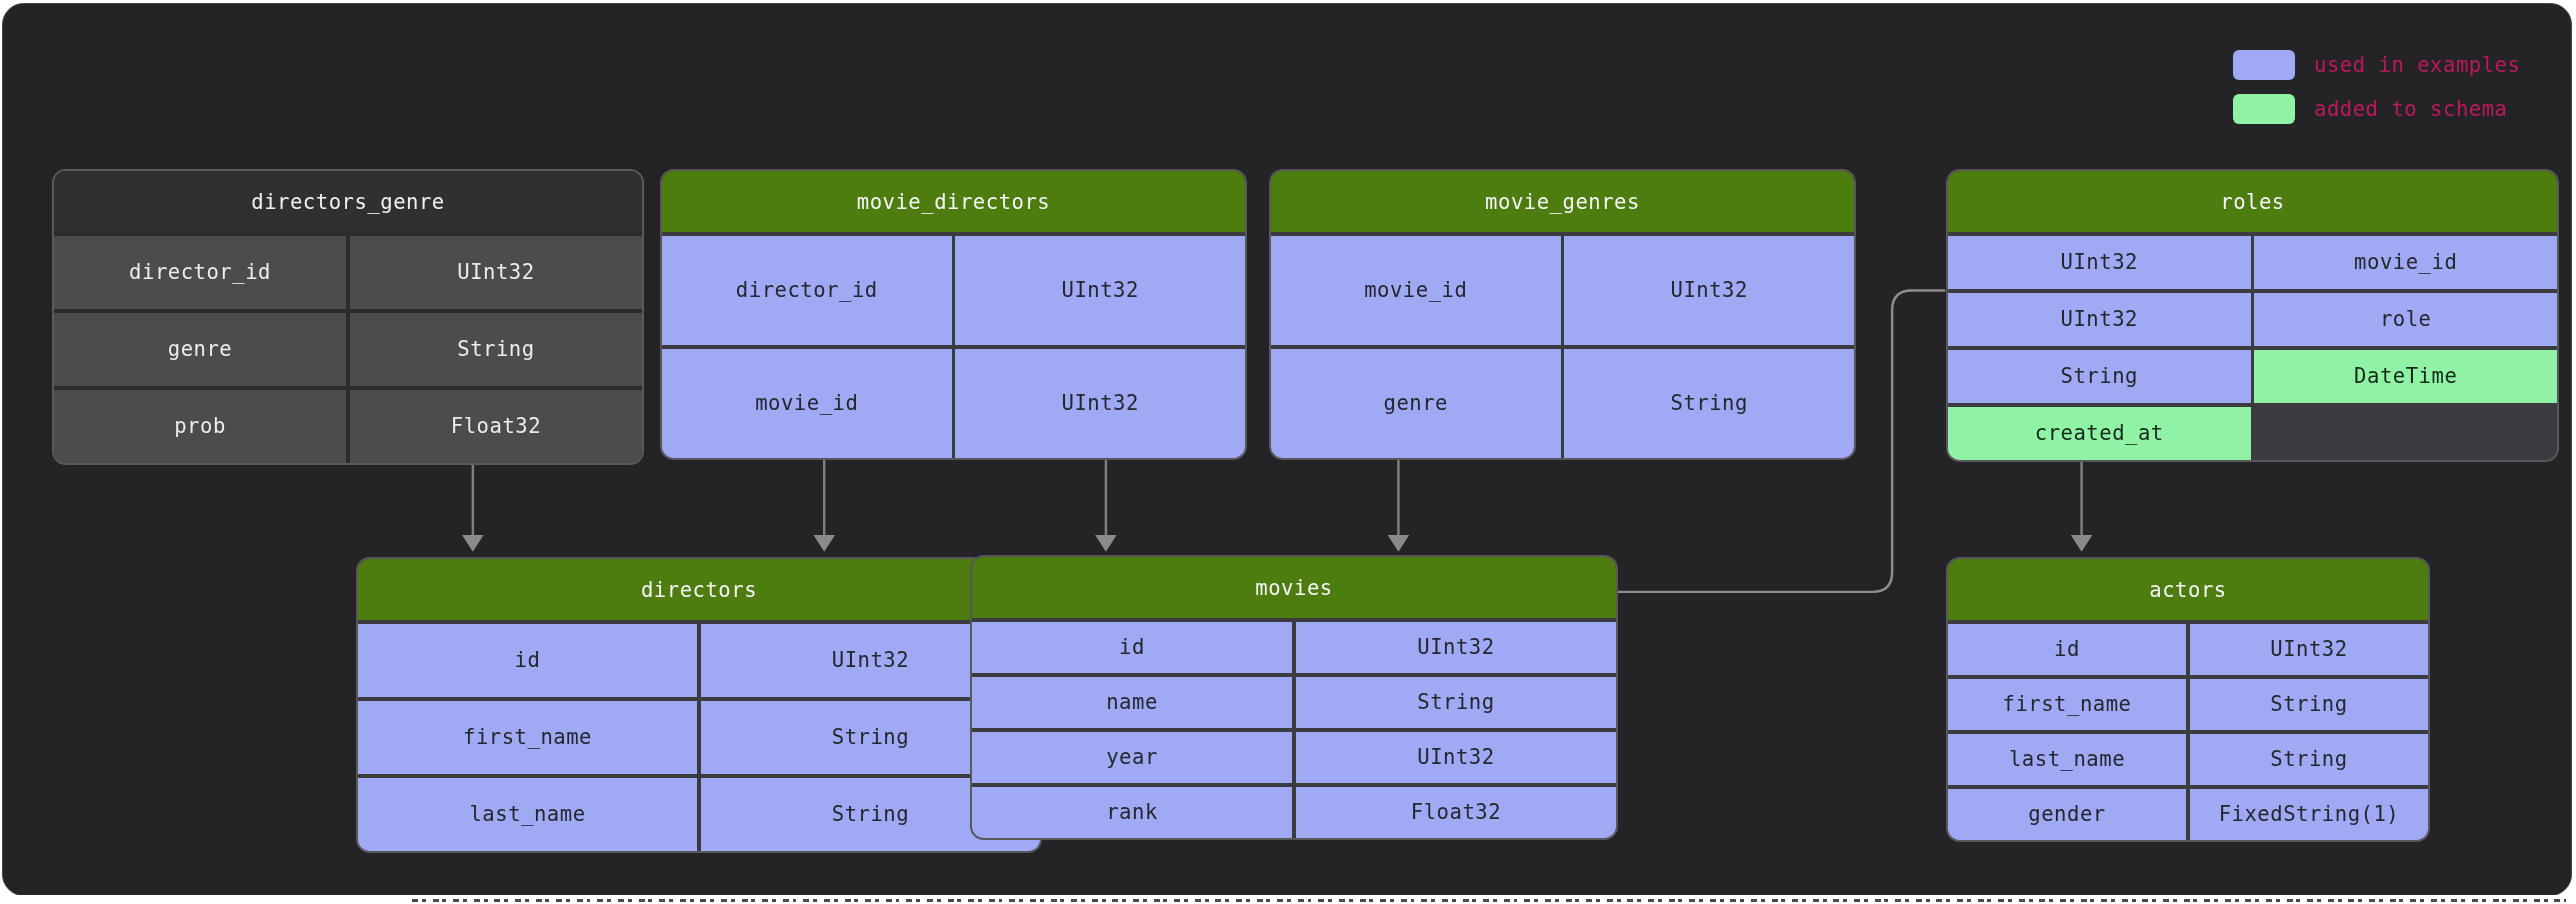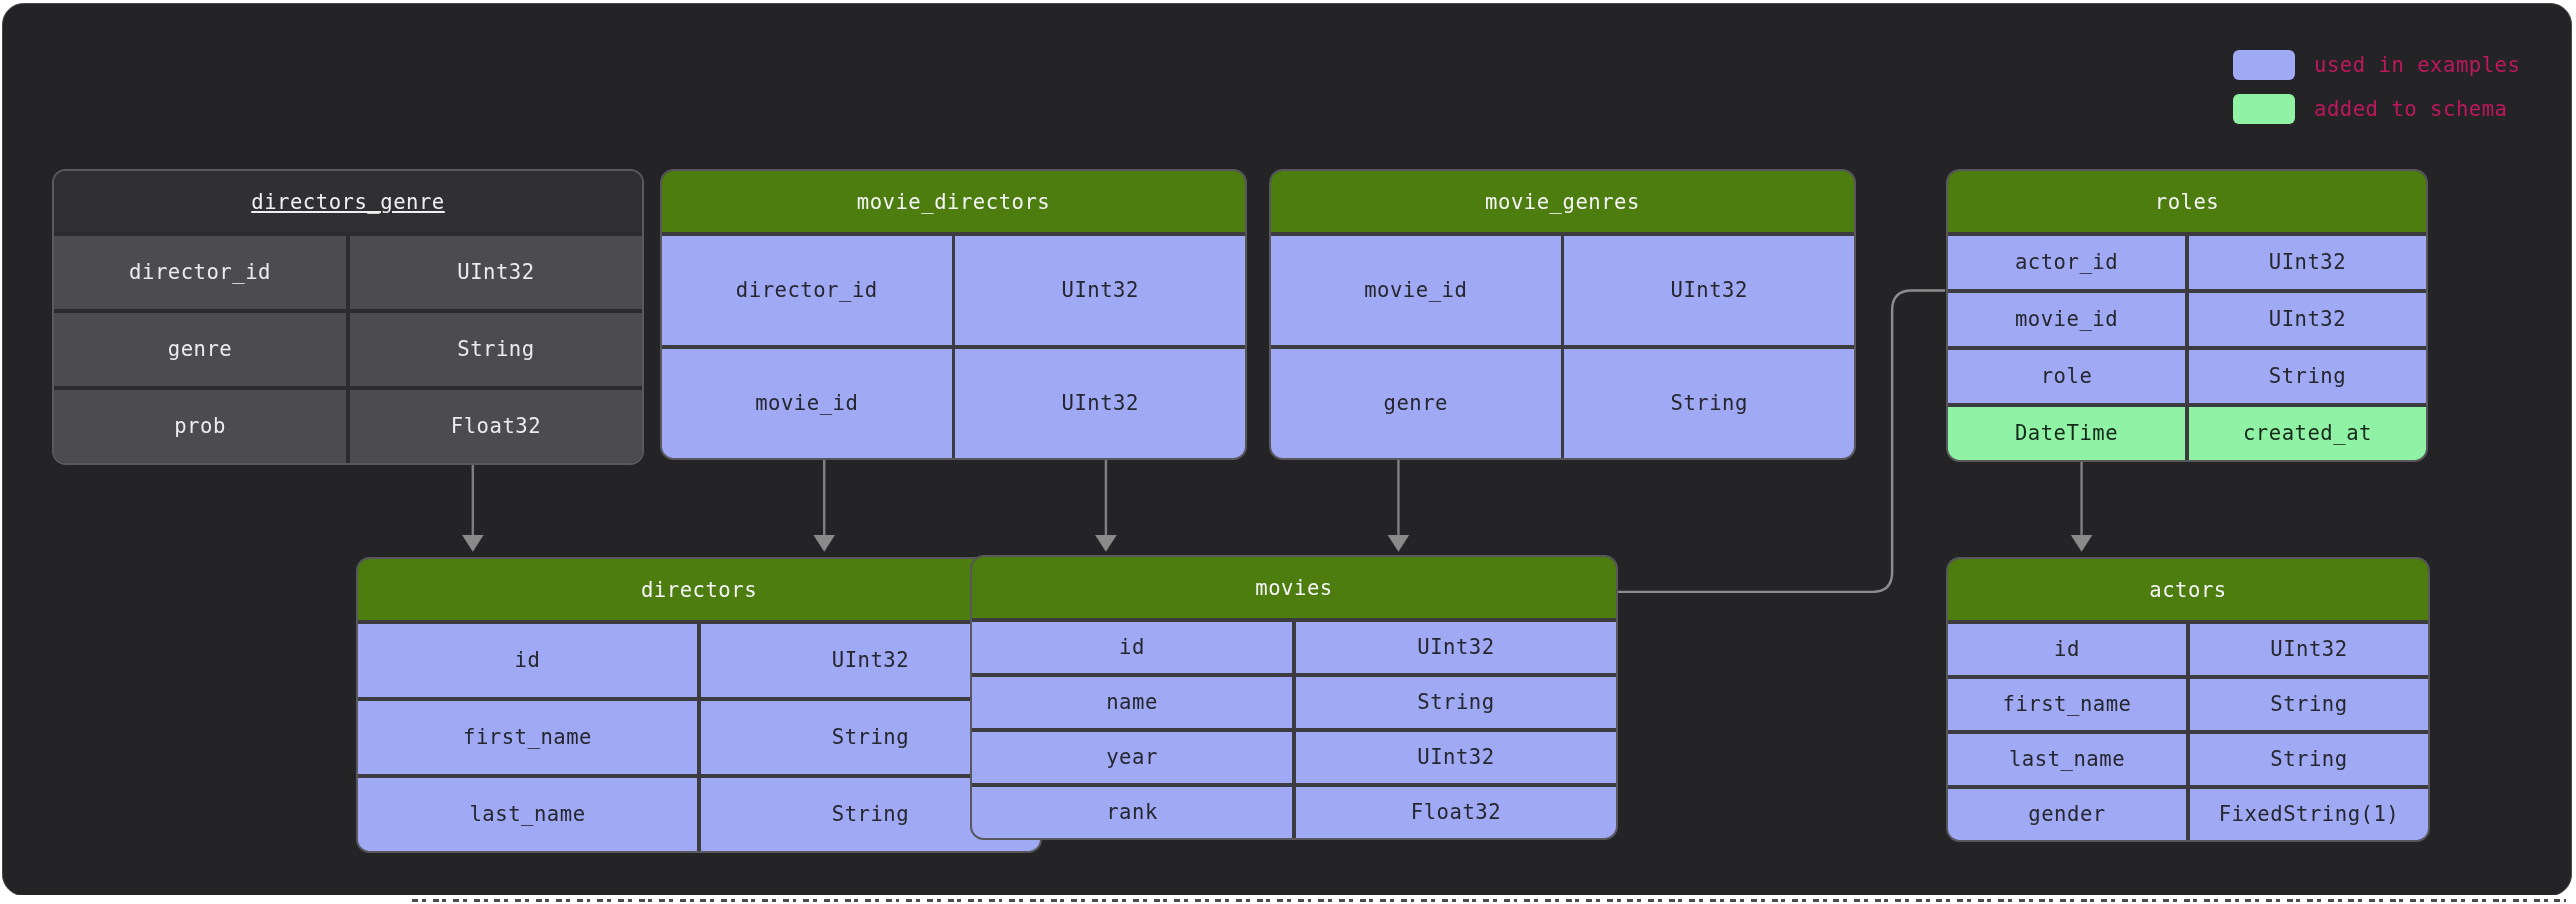--- a/index.html
+++ b/index.html
@@ -30,21 +30,21 @@
     grid-column:1/-1; display:flex; align-items:center; justify-content:center;
     font-size:20.6px; color:#f5f5f7; letter-spacing:0.5px;
   }
   .cell {
     display:flex; align-items:center; justify-content:center;
     font-size:20.6px; letter-spacing:0.5px;
   }
   .v-blue .hdr  { background:#4d7c0f; }
   .v-blue .cell { background:#9fa9f4; color:#26262e; }
   .v-gray { background:#2c2c2e; border-color:#5a5a5e; }
-  .v-gray .hdr  { background:#303033; color:#f0f0f0;text-decoration:underline; }
+  .v-gray .hdr  { background:#303033; color:#f0f0f0; }
   .v-gray .cell { background:#4c4c4f; color:#ececec; }
   .cell.added { background:#90f2a4; color:#15291b; }
 
   
   .legend { position:absolute; }
   .swatch { position:absolute; width:62px; height:30px; border-radius:5.9px; }
   .swatch.blue  { left:2233px; top:50px; background:#9fa9f4; }
   .swatch.green { left:2233px; top:94px; background:#90f2a4; }
   .legend-label {
     position:absolute; left:2314px; height:30px; line-height:30px;
@@ -108,23 +108,22 @@
 </div>
 
 <div class="tbl v-blue" style="left:1269px; top:169px; width:587px; grid-template-rows:61px 109px 109px;">
   <div class="hdr">movie_genres</div>
   <div class="cell">movie_id</div>
   <div class="cell">UInt32</div>
   <div class="cell">genre</div>
   <div class="cell">String</div>
 </div>
 
-<div class="tbl v-blue" style="left:1946px; top:169px; width:482px; grid-template-rows:61px 53px 53px 53px 53px;">
+<div class="tbl v-blue" style="left:1946px; top:169px; width:613px; grid-template-rows:61px 53px 53px 53px 53px;">
   <div class="hdr">roles</div>
-  <div class="cell">actor_id</div>
   <div class="cell">UInt32</div>
   <div class="cell">movie_id</div>
   <div class="cell">UInt32</div>
   <div class="cell">role</div>
   <div class="cell">String</div>
   <div class="cell added">DateTime</div>
   <div class="cell added">created_at</div>
 </div>
 
 <div class="tbl v-blue" style="left:356px; top:557px; width:686px; grid-template-rows:61px 73px 73px 73px;">

